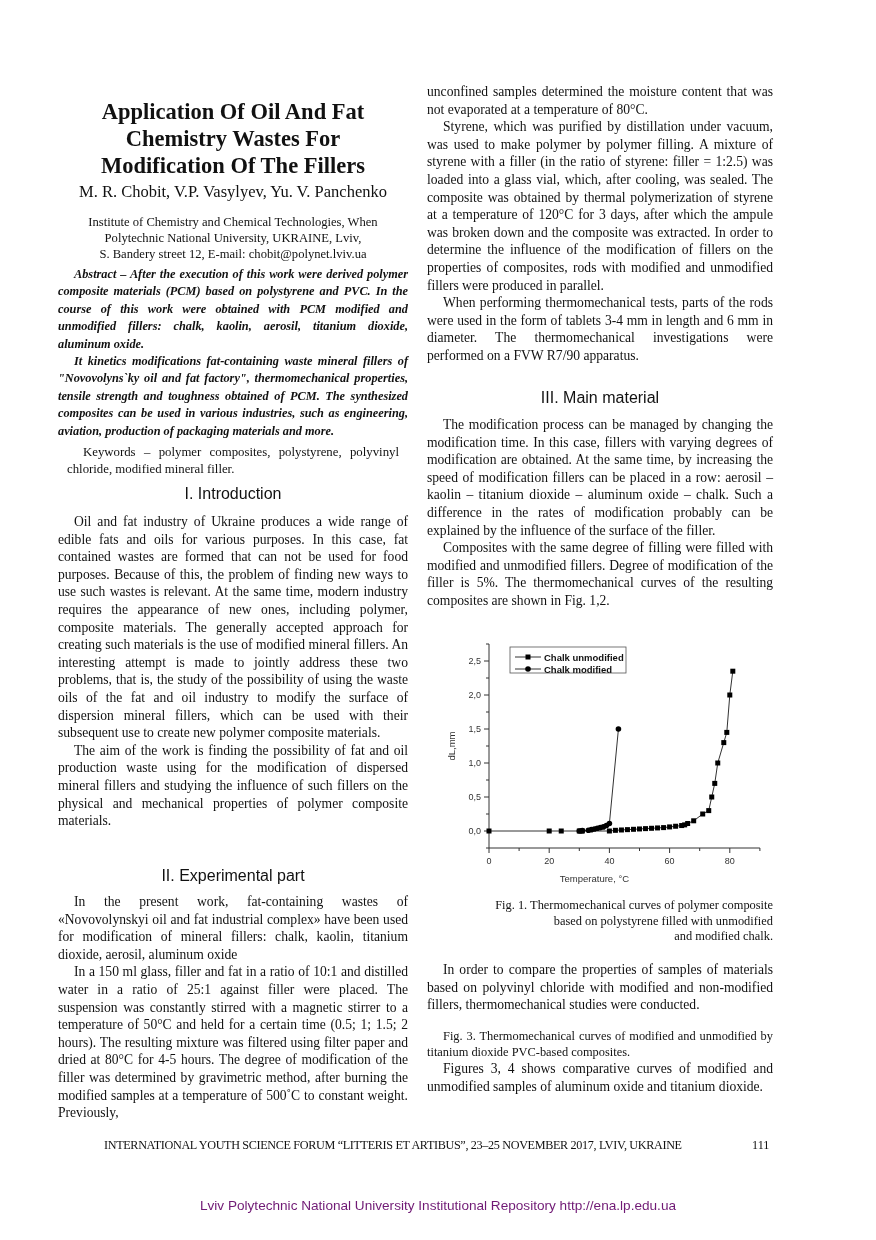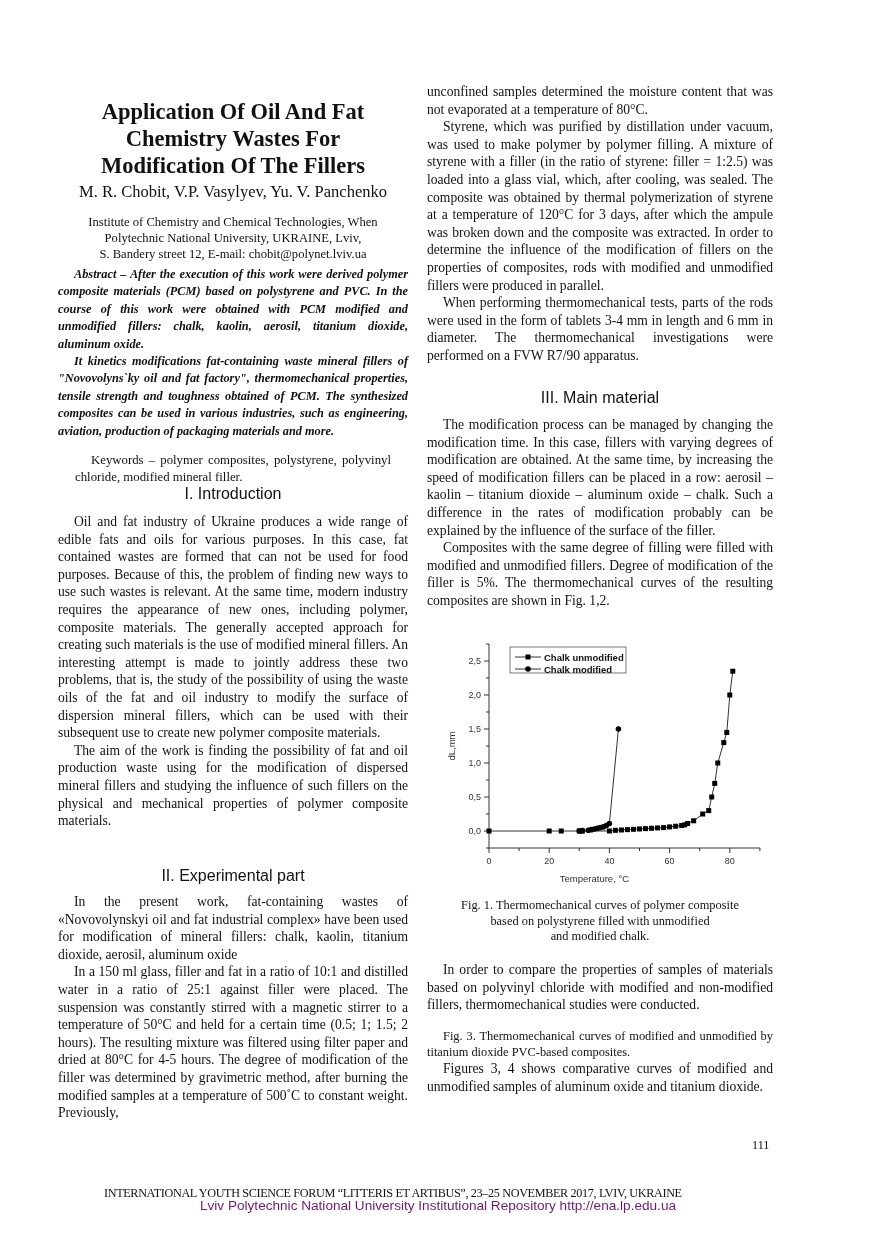--- a/index.html
+++ b/index.html
@@ -4,28 +4,28 @@
 <style>
   html,body{margin:0;padding:0;background:#fff;}
   body{width:876px;height:1240px;position:relative;overflow:hidden;font-family:"Liberation Serif",serif;color:#111;}
   .just{text-align:justify;text-align-last:auto;}
   .title{position:absolute;left:58px;width:350px;top:98px;text-align:center;font-weight:bold;font-size:22.5px;line-height:27px;}
   .authors{position:absolute;left:58px;width:350px;top:182px;text-align:center;font-size:16.5px;}
   .affil{position:absolute;left:58px;width:350px;top:214px;text-align:center;font-size:12.6px;line-height:16px;}
   .abstract{position:absolute;left:58px;width:350px;top:266px;font-size:12.3px;line-height:17.4px;font-style:italic;font-weight:bold;}
   .abstract p{margin:0;text-indent:16px;}
   .keywords{position:absolute;left:58px;width:350px;top:435px;font-size:12.8px;line-height:17px;}
-  .keywords p{margin:17px;text-indent:16px;}
+  .keywords p{margin:9px;text-indent:16px;}
   .sec{position:absolute;text-align:center;font-family:"Liberation Sans",sans-serif;font-size:16px;}
   .body{position:absolute;font-size:13.6px;line-height:17.6px;}
   .body p{margin:0;text-indent:16px;text-align:justify;}
-  .caption{position:absolute;text-align:center;font-size:12.4px;line-height:15.6px;}
+  .caption{position:absolute;text-align:right;font-size:12.4px;line-height:15.6px;}
   .smallcap{position:absolute;font-size:12.4px;line-height:15.6px;text-align:justify;}
   .smallcap p{margin:0;text-indent:16px;}
-  .footer{position:absolute;left:104px;top:1138px;width:670px;font-size:12.2px;letter-spacing:-0.35px;white-space:nowrap;margin-top:48px;}
+  .footer{position:absolute;left:104px;top:1138px;width:670px;font-size:12.2px;letter-spacing:-0.35px;white-space:nowrap;}
   .pagenum{position:absolute;left:752px;top:1138px;font-size:12.2px;}
   .repo{position:absolute;left:0;width:876px;top:1198px;text-align:center;font-family:"Liberation Sans",sans-serif;font-size:13.6px;color:#701a75;}
   svg text{font-family:"Liberation Sans",sans-serif;}
 </style>
 </head>
 <body>
 
 <div class="title">
   <div>Application Of Oil And Fat</div>
   <div>Chemistry Wastes For</div>

